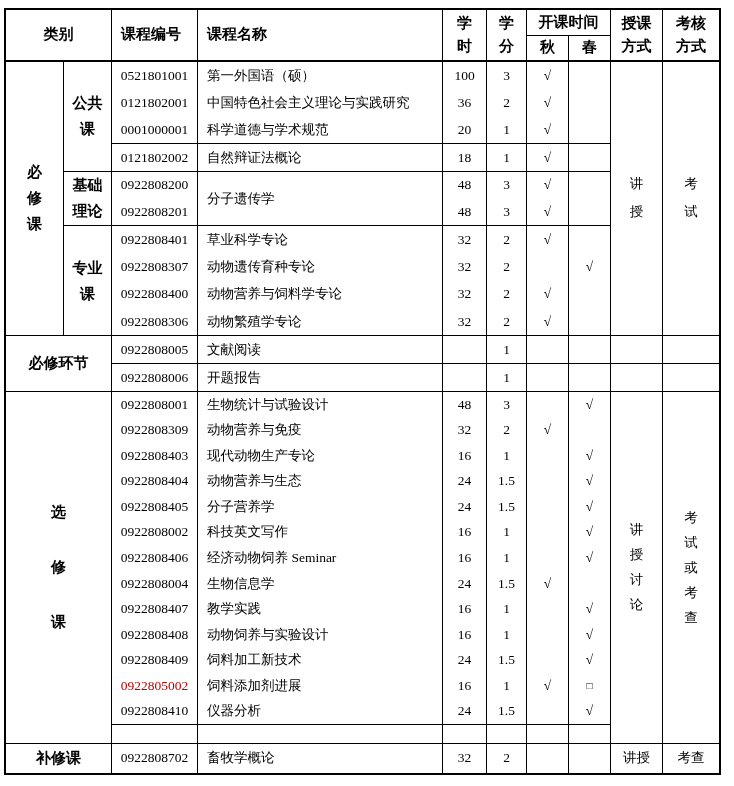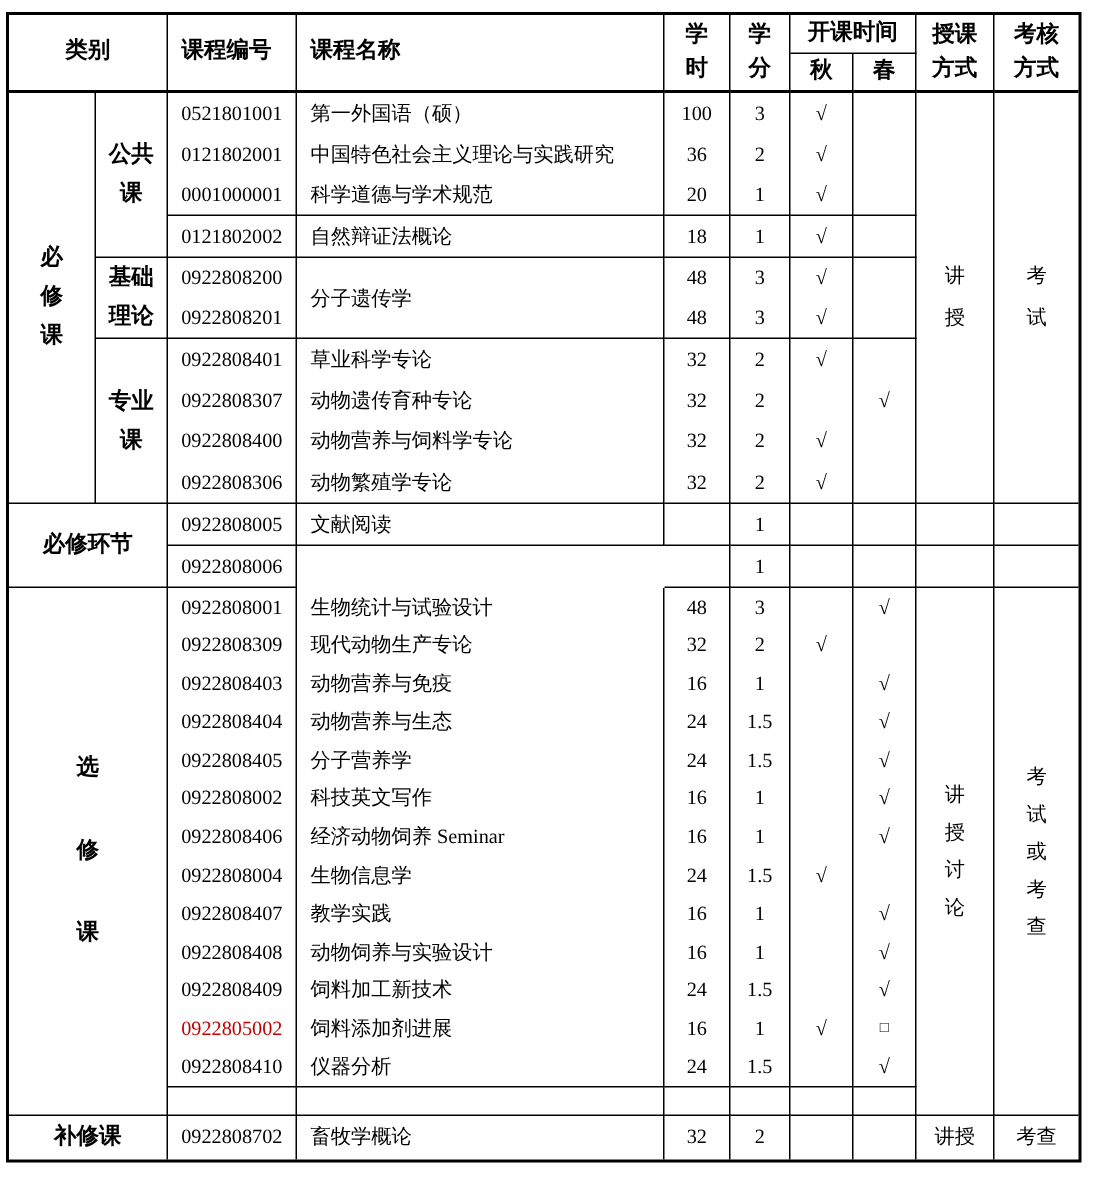--- a/index.html
+++ b/index.html
@@ -182,20 +182,21 @@
   <div class="c b" style="grid-area:13/1/15/3">必修环节</div>
   <div class="c" style="grid-area:13/3/14/4">0922808005</div>
   <div class="c left" style="grid-area:13/4/14/5">文献阅读</div>
   <div class="c" style="grid-area:13/5/14/6"></div>
   <div class="c" style="grid-area:13/6/14/7">1</div>
   <div class="c" style="grid-area:13/7/14/8"></div>
   <div class="c" style="grid-area:13/8/14/9"></div>
   <div class="c" style="grid-area:13/9/14/10"></div>
   <div class="c nr" style="grid-area:13/10/14/11"></div>
   <div class="c" style="grid-area:14/3/15/4">0922808006</div>
+  <div class="c left" style="grid-area:14/4/15/5">开题报告</div>
   <div class="c" style="grid-area:14/5/15/6"></div>
   <div class="c" style="grid-area:14/6/15/7">1</div>
   <div class="c" style="grid-area:14/7/15/8"></div>
   <div class="c" style="grid-area:14/8/15/9"></div>
   <div class="c" style="grid-area:14/9/15/10"></div>
   <div class="c nr" style="grid-area:14/10/15/11"></div>
 
   <div class="c b stack vspread" style="grid-area:15/1/29/3">
     <span>选</span>
     <span>修</span>
@@ -211,22 +212,22 @@
     <div>0922808406</div>
     <div>0922808004</div>
     <div>0922808407</div>
     <div>0922808408</div>
     <div>0922808409</div>
     <div class="red">0922805002</div>
     <div>0922808410</div>
   </div>
   <div class="c lines left" style="grid-area:15/4/28/5">
     <div>生物统计与试验设计</div>
+    <div>动物营养与免疫</div>
     <div>现代动物生产专论</div>
-    <div>动物营养与免疫</div>
     <div>动物营养与生态</div>
     <div>分子营养学</div>
     <div>科技英文写作</div>
     <div>经济动物饲养 Seminar</div>
     <div>生物信息学</div>
     <div>教学实践</div>
     <div>动物饲养与实验设计</div>
     <div>饲料加工新技术</div>
     <div>饲料添加剂进展</div>
     <div>仪器分析</div>

